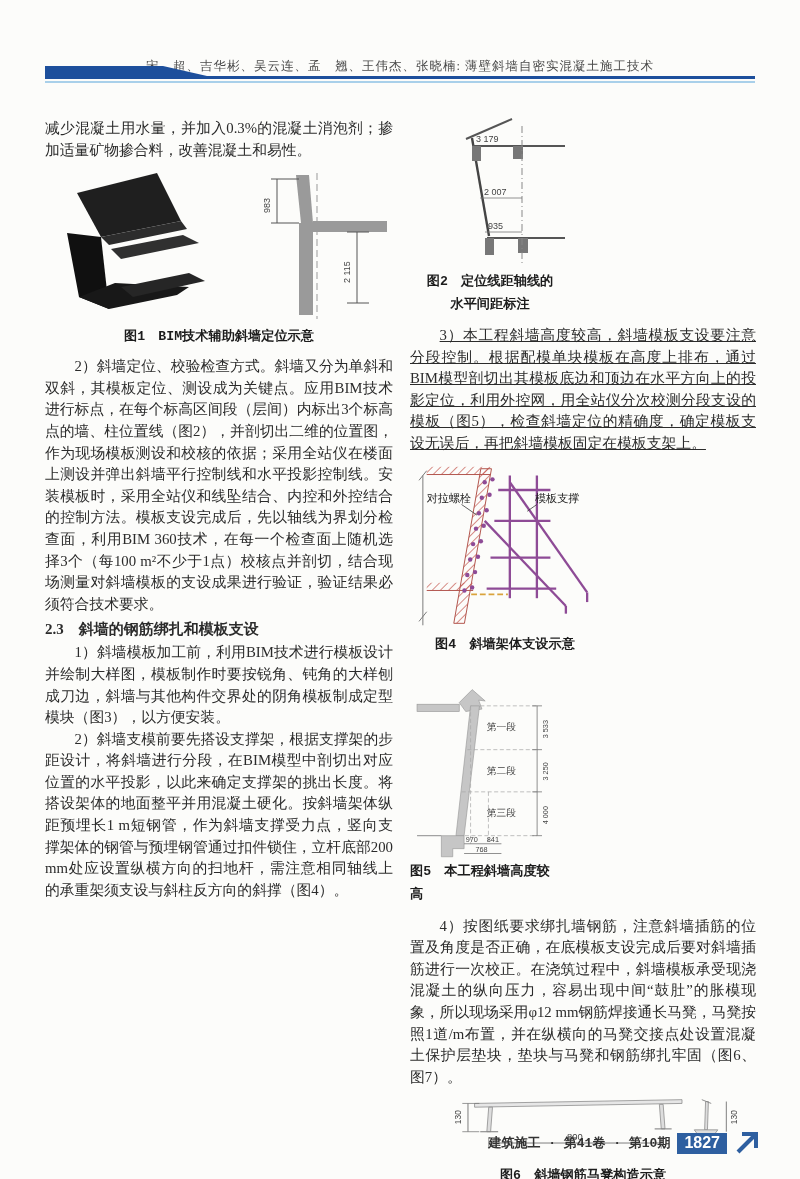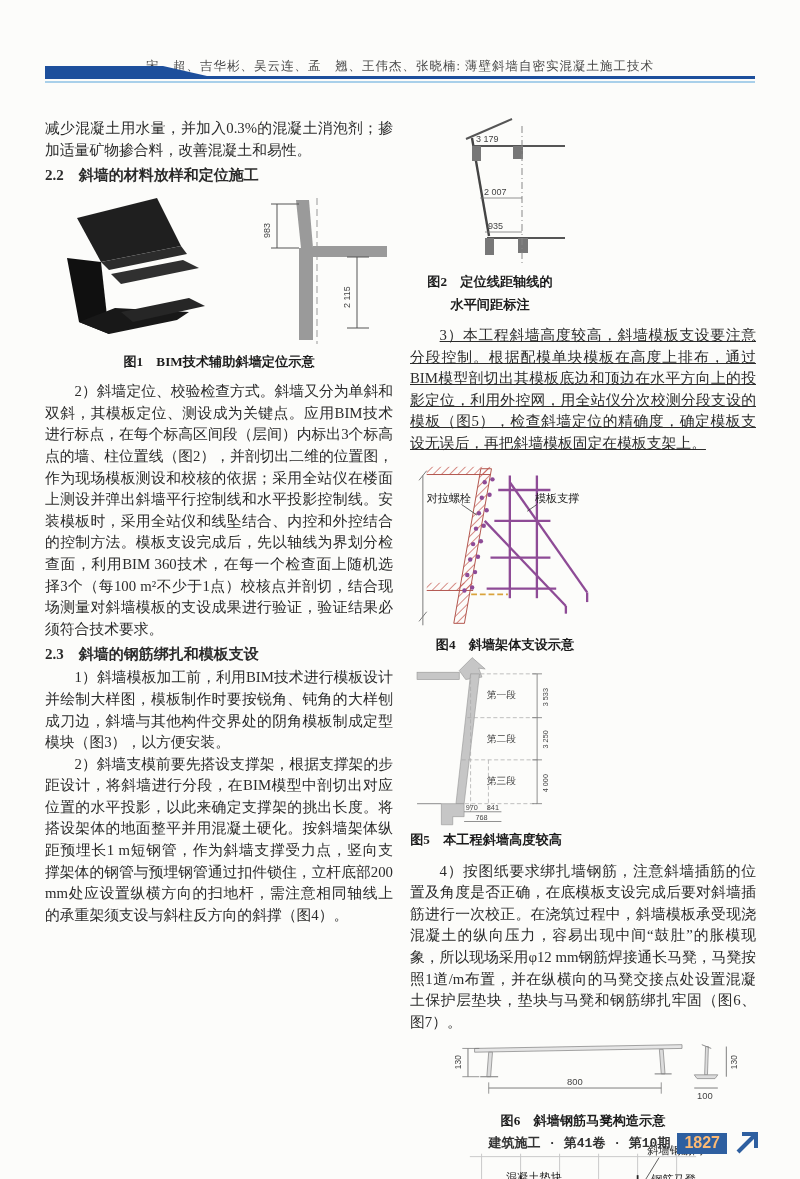--- a/index.html
+++ b/index.html
@@ -13,47 +13,46 @@
   
   .col{position:absolute;top:118px;}
   .col-left{left:45px;width:348px;}
   .col-right{left:410px;width:346px;}
   .para{font-size:14.8px;line-height:21.6px;text-align:justify;margin:0;}
   .indent{text-indent:2em;}
   .sec-head{font-size:15px;font-weight:bold;margin:3px 0 2px 0;line-height:22px;}
   
   .fig-block{text-align:center;}
   .fig-cap{font-size:13.2px;font-weight:bold;line-height:23px;color:#1c1c1c;
-           font-family:Liberation Serif, serif;}
-  .fig-row{display:flex;justify-content:space-between;align-items:stretch;}
+           font-family:Liberation Mono, monospace;}
+  .fig-row{display:flex;justify-content:space-between;align-items:stretch;gap:32px;}
   .fig-box{display:flex;flex-direction:column;justify-content:flex-end;align-items:center;}
   svg text{font-family:"Liberation Sans",sans-serif;fill:#444;}
   svg .cjk{font-family:"Liberation Serif",serif;fill:#222;}
   
   .watermark{position:absolute;left:318px;top:1120px;font-size:37px;color:#f08a42;
              font-family:"Liberation Sans",sans-serif;letter-spacing:3px;font-weight:bold;opacity:.92;}
   .footer-right{position:absolute;right:40px;top:1130px;display:flex;align-items:center;gap:7px;}
   .journal-info{font-size:13px;color:#333;font-family:Liberation Mono, monospace;font-weight:bold;}
-  .page-badge{background:#2e5fa0;color:#fdba74;font-family:"Liberation Sans",sans-serif;
+  .page-badge{background:#2e5fa0;color:#ffffff;font-family:"Liberation Sans",sans-serif;
               font-weight:bold;font-size:16px;padding:1px 7px 2px 7px;}
 </style>
 </head>
 <body>
 
 <div class="page">
 
   <div class="hdr-text">宋　超、吉华彬、吴云连、孟　翘、王伟杰、张晓楠: 薄壁斜墙自密实混凝土施工技术</div>
   <svg class="hdr-banner" width="710" height="15">
     <polygon points="0,0 118,0 162,10 710,10 710,13 0,13" fill="#1d4f9c"></polygon>
   </svg>
   <div class="hdr-lightline"></div>
 
   <div class="col col-left">
     <p class="para">减少混凝土用水量，并加入0.3%的混凝土消泡剂；掺加适量矿物掺合料，改善混凝土和易性。</p>
-    <p class="sec-head">2.2　斜墙的材料放样和定位施工</p>
 
     <div class="fig-block" style="margin:10px 0 8px 0;">
       <svg width="340" height="150" viewBox="0 0 340 150">
 
         <polygon points="28,22 108,2 132,50 52,66" fill="#1f1f1f"></polygon>
         <polygon points="18,62 52,66 60,138 30,126" fill="#101010"></polygon>
         <polygon points="52,66 132,50 138,58 60,74" fill="#2c2c2c"></polygon>
         <polygon points="30,126 60,138 128,124 140,116 66,112" fill="#181818"></polygon>
         <polygon points="62,78 134,64 150,72 72,88" fill="#303030"></polygon>
         <polygon points="72,116 140,102 156,110 84,126" fill="#262626"></polygon>

